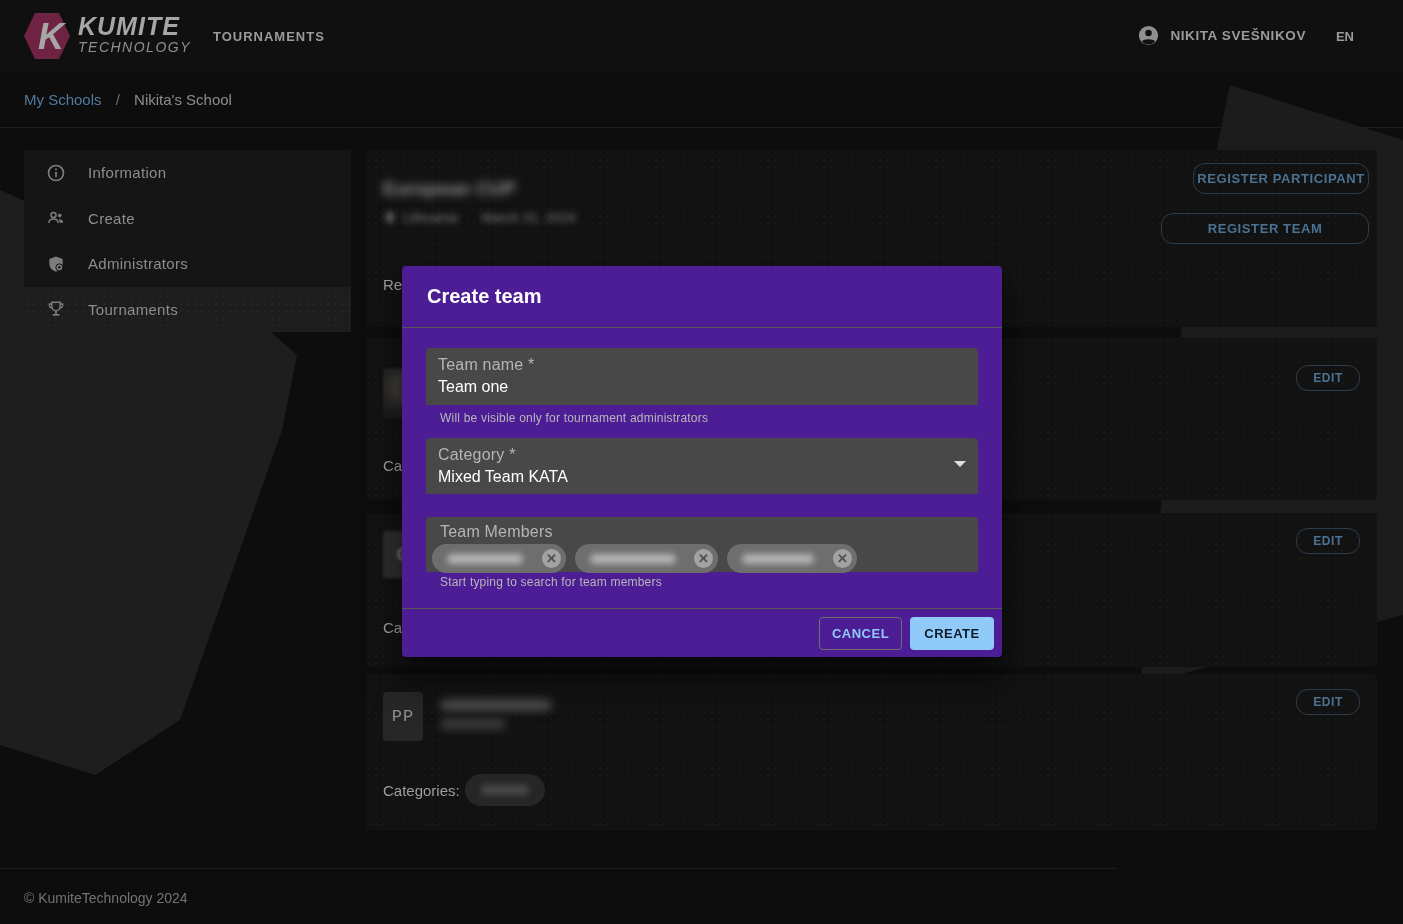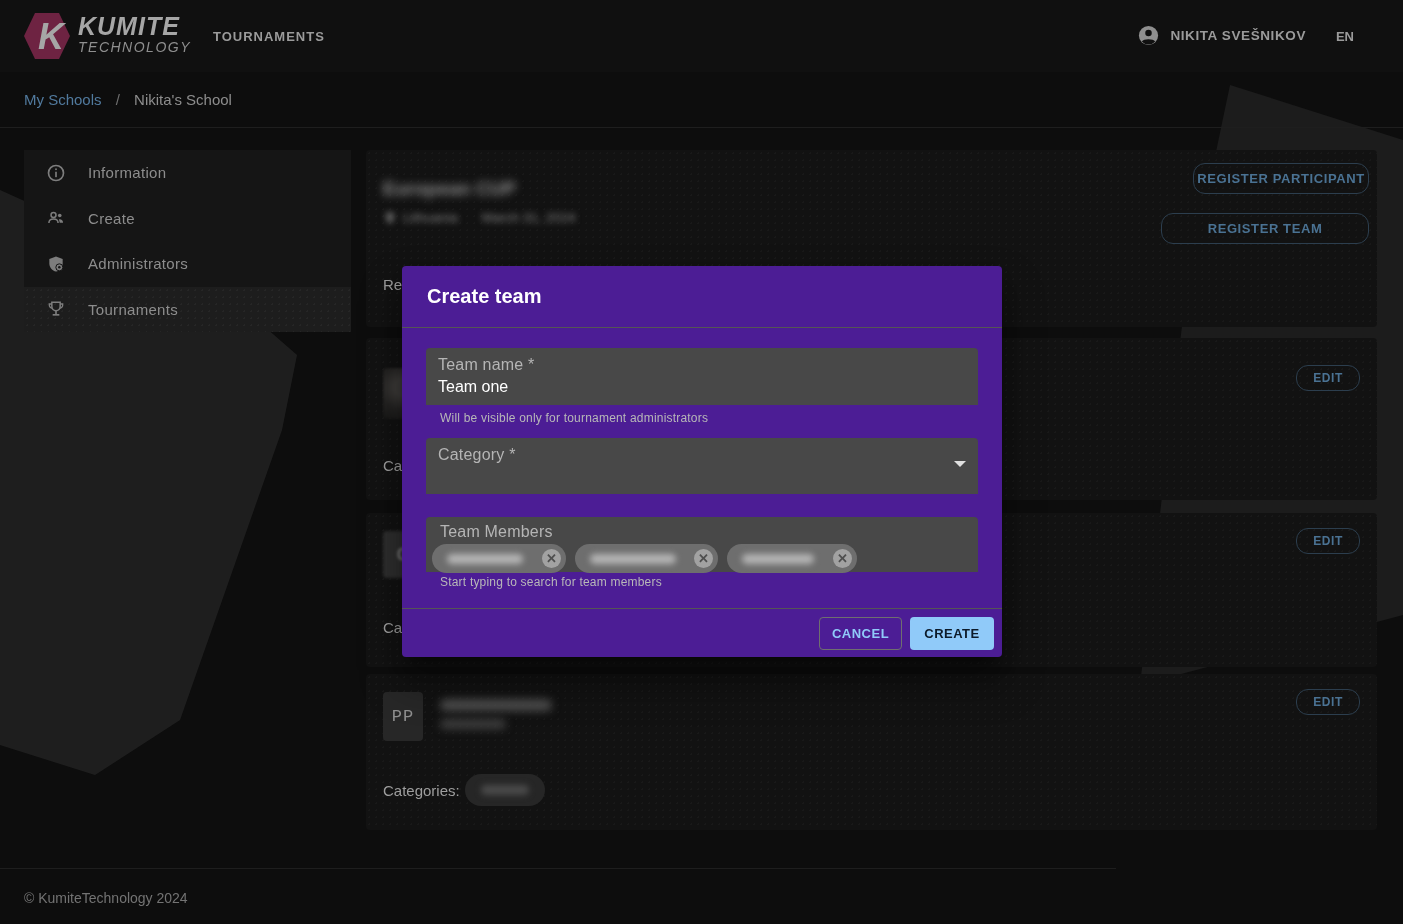--- a/index.html
+++ b/index.html
@@ -254,20 +254,21 @@
     </div>
 
     <div class="field field-name">
       <div class="f-label">Team name *</div>
       <div class="f-value">Team one</div>
     </div>
     <div class="helper helper1">Will be visible only for tournament administrators</div>
 
     <div class="field field-cat">
       <div class="f-label">Category *</div>
+      <div class="f-value">Mixed Team KATA</div>
       <div class="select-arrow"></div>
     </div>
 
     <div class="field field-members">
       <div class="f-label">Team Members</div>
       <div class="chip-row">
         <div class="chip chip-1">
           <div class="chip-text"></div>
           <div class="chip-x">✕</div>
         </div>

